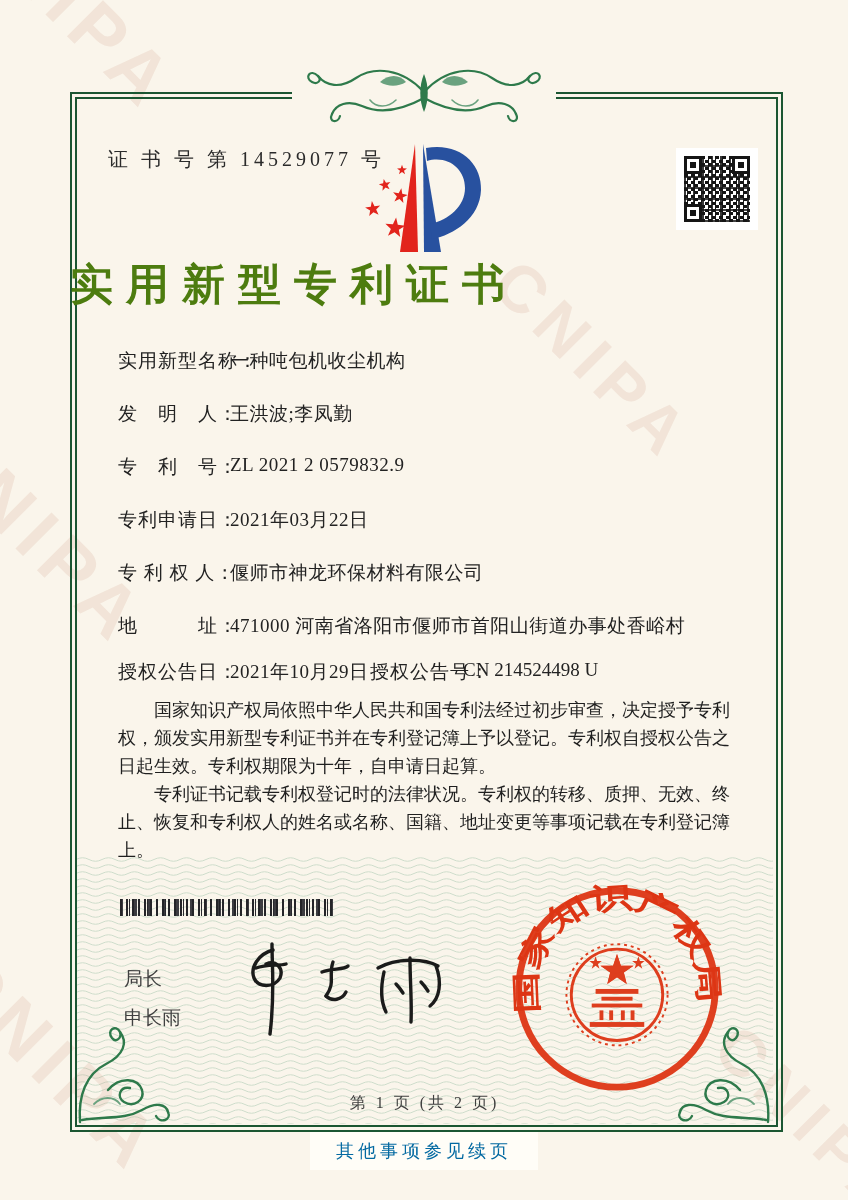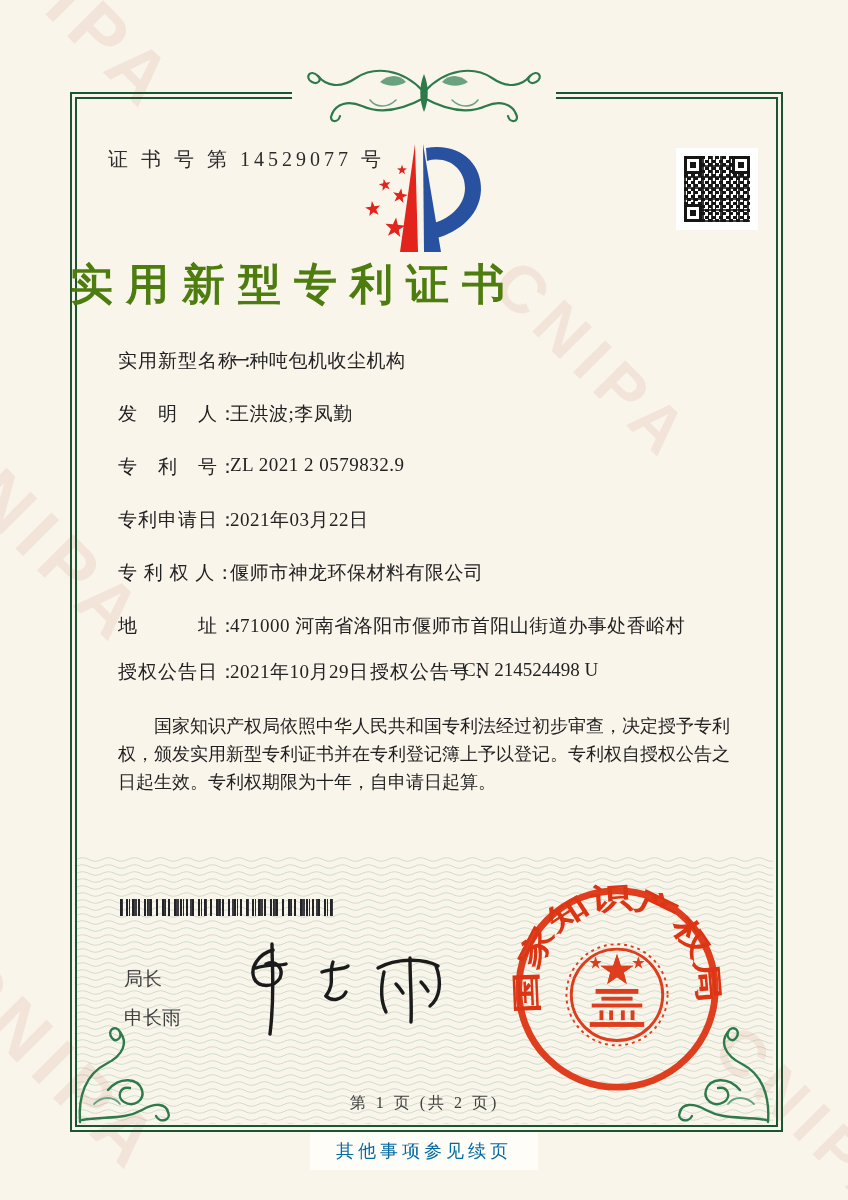--- a/index.html
+++ b/index.html
@@ -50,21 +50,21 @@
   .fields{position:absolute;left:118px;top:348px;width:630px;font-size:19px;}
   .frow{position:absolute;left:0;width:630px;white-space:nowrap;}
   .frow .lbl{position:absolute;left:0;letter-spacing:1px;}
   .frow .val{position:absolute;left:112px;letter-spacing:0.5px;}
   .frow .lbl2{position:absolute;left:252px;letter-spacing:1px;}
   .frow .val2{position:absolute;left:345px;}
   .fr0{top:0;} .fr1{top:53px;} .fr2{top:106px;} .fr3{top:159px;}
   .fr4{top:212px;} .fr5{top:265px;} .fr6{top:311px;}
 
   .body-text{position:absolute;left:118px;top:696px;width:618px;font-size:18px;line-height:28px;
-             color:#1f1f1f;margin-top:16px;}
+             color:#1f1f1f;}
   .body-text p{margin:0;text-indent:2em;font-style:oblique 8deg;}
 
   .barcode{position:absolute;left:120px;top:899px;width:216px;height:17px;background:
      repeating-linear-gradient(90deg,#242428 0 2px,transparent 2px 6px),
      repeating-linear-gradient(90deg,rgba(30,30,36,.95) 0 1px,transparent 1px 9px),
      repeating-linear-gradient(90deg,rgba(40,40,46,.9) 0 3px,transparent 3px 14px);}
 
   .officer{position:absolute;left:124px;top:966px;font-family:"Liberation Sans","DejaVu Sans",sans-serif;
            font-size:19px;color:#404040;}
   .officer .name{margin-top:13px;}
@@ -199,20 +199,21 @@
       <div class="frow fr6">
         <span class="lbl">授权公告日：</span>
         <span class="val">2021年10月29日</span>
         <span class="lbl2">授权公告号：</span>
         <span class="val2">CN 214524498 U</span>
       </div>
     </div>
 
     <div class="body-text">
       <p>国家知识产权局依照中华人民共和国专利法经过初步审查，决定授予专利权，颁发实用新型专利证书并在专利登记簿上予以登记。专利权自授权公告之日起生效。专利权期限为十年，自申请日起算。</p>
+      <p>专利证书记载专利权登记时的法律状况。专利权的转移、质押、无效、终止、恢复和专利权人的姓名或名称、国籍、地址变更等事项记载在专利登记簿上。</p>
     </div>
 
     <div class="barcode"></div>
 
     <div class="officer">
       <div class="post">局长</div>
       <div class="name">申长雨</div>
     </div>
 
     <svg class="signature" width="230" height="104" viewBox="0 0 230 104">

